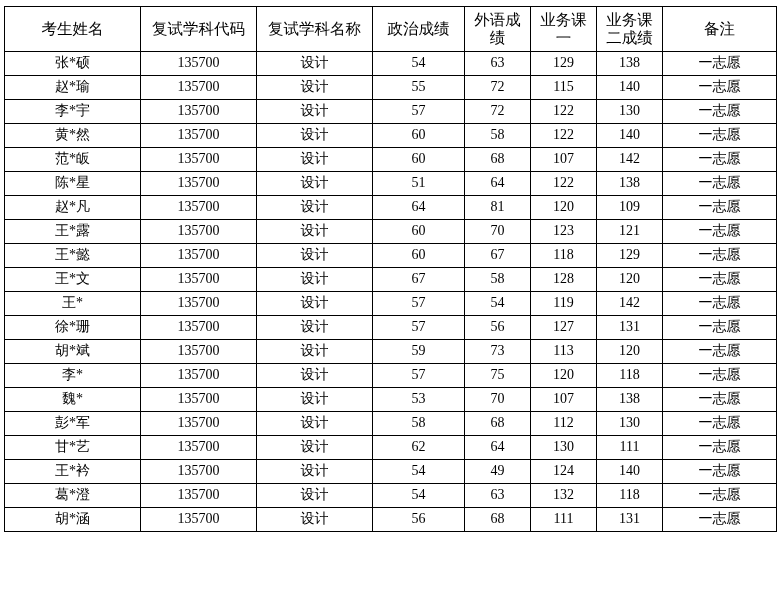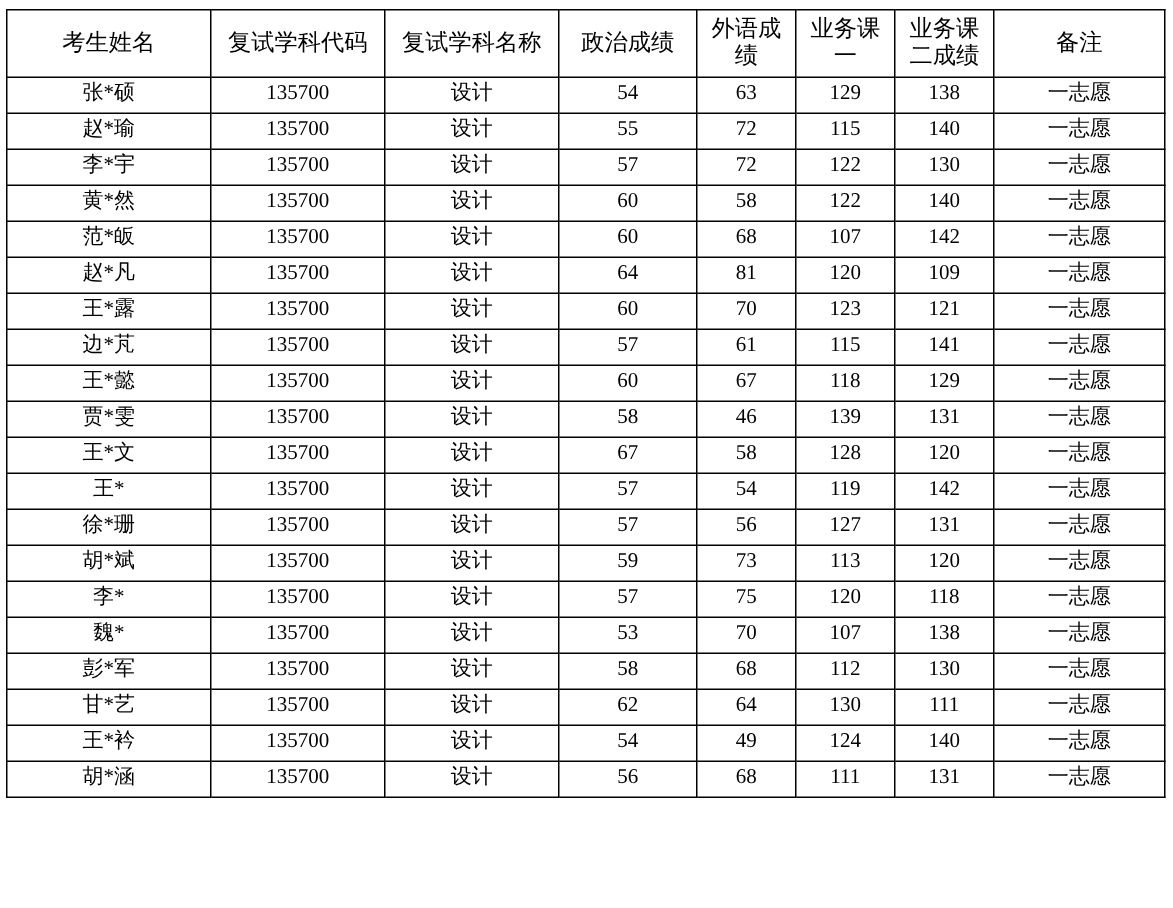--- a/index.html
+++ b/index.html
@@ -145,70 +145,60 @@
           <td class="name">范*皈</td>
           <td class="code">135700</td>
           <td class="subject">设计</td>
           <td class="score">60</td>
           <td class="score">68</td>
           <td class="score">107</td>
           <td class="score">142</td>
           <td class="remark">一志愿</td>
         </tr>
         <tr>
+          <td class="name">陈*星</td>
+          <td class="code">135700</td>
+          <td class="subject">设计</td>
+          <td class="score">51</td>
+          <td class="score">64</td>
+          <td class="score">122</td>
+          <td class="score">138</td>
+          <td class="remark">一志愿</td>
+        </tr>
+        <tr>
           <td class="name">赵*凡</td>
           <td class="code">135700</td>
           <td class="subject">设计</td>
           <td class="score">64</td>
           <td class="score">81</td>
           <td class="score">120</td>
           <td class="score">109</td>
           <td class="remark">一志愿</td>
         </tr>
         <tr>
           <td class="name">王*露</td>
           <td class="code">135700</td>
           <td class="subject">设计</td>
           <td class="score">60</td>
           <td class="score">70</td>
           <td class="score">123</td>
           <td class="score">121</td>
           <td class="remark">一志愿</td>
         </tr>
         <tr>
-          <td class="name">边*芃</td>
-          <td class="code">135700</td>
-          <td class="subject">设计</td>
-          <td class="score">57</td>
-          <td class="score">61</td>
-          <td class="score">115</td>
-          <td class="score">141</td>
-          <td class="remark">一志愿</td>
-        </tr>
-        <tr>
           <td class="name">王*懿</td>
           <td class="code">135700</td>
           <td class="subject">设计</td>
           <td class="score">60</td>
           <td class="score">67</td>
           <td class="score">118</td>
           <td class="score">129</td>
           <td class="remark">一志愿</td>
         </tr>
         <tr>
-          <td class="name">贾*雯</td>
-          <td class="code">135700</td>
-          <td class="subject">设计</td>
-          <td class="score">58</td>
-          <td class="score">46</td>
-          <td class="score">139</td>
-          <td class="score">131</td>
-          <td class="remark">一志愿</td>
-        </tr>
-        <tr>
           <td class="name">王*文</td>
           <td class="code">135700</td>
           <td class="subject">设计</td>
           <td class="score">67</td>
           <td class="score">58</td>
           <td class="score">128</td>
           <td class="score">120</td>
           <td class="remark">一志愿</td>
         </tr>
         <tr>
@@ -282,20 +272,30 @@
           <td class="remark">一志愿</td>
         </tr>
         <tr>
           <td class="name">王*衿</td>
           <td class="code">135700</td>
           <td class="subject">设计</td>
           <td class="score">54</td>
           <td class="score">49</td>
           <td class="score">124</td>
           <td class="score">140</td>
+          <td class="remark">一志愿</td>
+        </tr>
+        <tr>
+          <td class="name">葛*澄</td>
+          <td class="code">135700</td>
+          <td class="subject">设计</td>
+          <td class="score">54</td>
+          <td class="score">63</td>
+          <td class="score">132</td>
+          <td class="score">118</td>
           <td class="remark">一志愿</td>
         </tr>
         <tr>
           <td class="name">胡*涵</td>
           <td class="code">135700</td>
           <td class="subject">设计</td>
           <td class="score">56</td>
           <td class="score">68</td>
           <td class="score">111</td>
           <td class="score">131</td>

